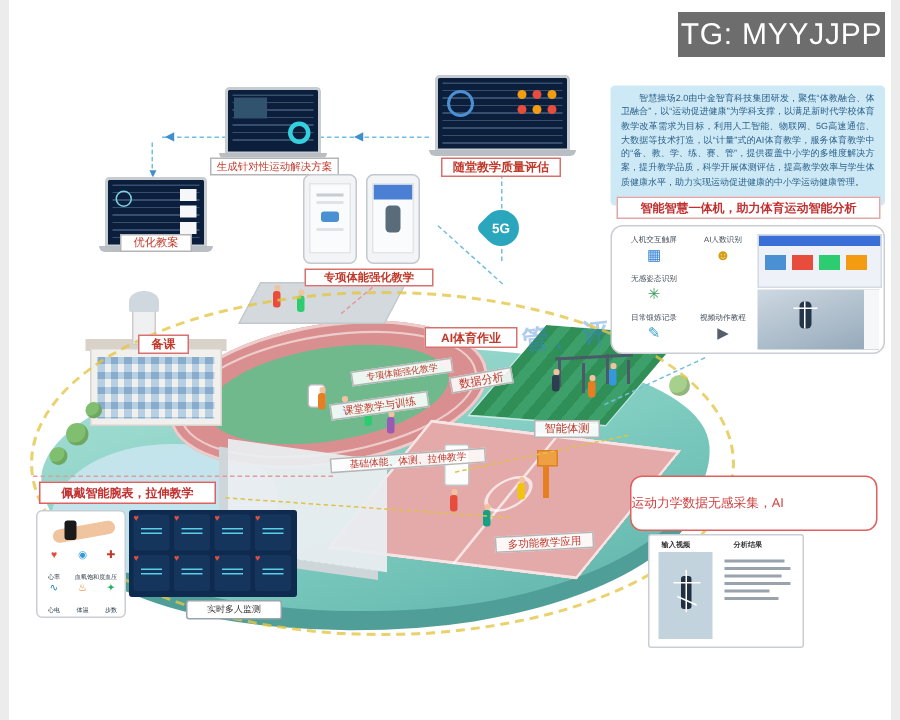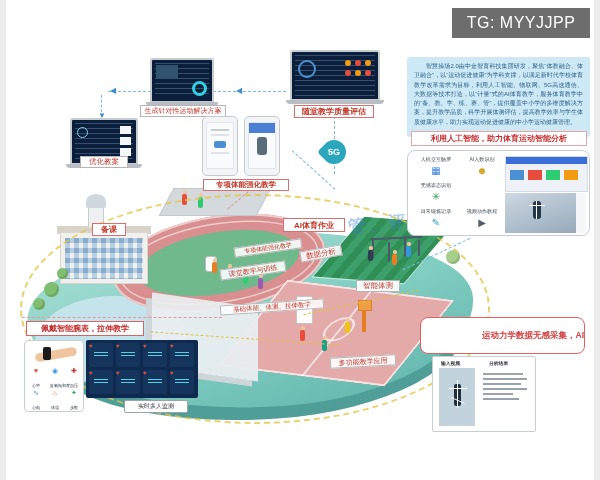--- a/index.html
+++ b/index.html
@@ -233,21 +233,21 @@
   <div class="tag tag-red" style="left:283px;top:218px;width:62px;height:14px;font-size:8px;font-weight:bold;">AI体育作业</div>
   <div class="tag" style="left:234px;top:243px;width:68px;height:10px;font-size:6px;transform:rotate(-8deg);background:rgba(255,255,255,.88);">专项体能强化教学</div>
   <div class="tag" style="left:220px;top:265px;width:66px;height:11px;font-size:7px;transform:rotate(-8deg);background:rgba(255,255,255,.88);">课堂教学与训练</div>
   <div class="tag" style="left:300px;top:248px;width:42px;height:11px;font-size:7.5px;transform:rotate(-10deg);background:rgba(255,255,255,.88);">数据分析</div>
   <div class="tag" style="left:356px;top:280px;width:44px;height:12px;font-size:7.5px;background:rgba(255,255,255,.9);">智能体测</div>
   <div class="tag" style="left:220px;top:302px;width:104px;height:10px;font-size:6.5px;transform:rotate(-4deg);background:rgba(255,255,255,.85);">基础体能、体测、拉伸教学</div>
   <div class="tag" style="left:330px;top:356px;width:66px;height:11px;font-size:7px;transform:rotate(-3deg);background:rgba(255,255,255,.9);">多功能教学应用</div>
 
   <div class="intro">智慧操场2.0由中金智育科技集团研发，聚焦“体教融合、体卫融合”，以“运动促进健康”为学科支撑，以满足新时代学校体育教学改革需求为目标，利用人工智能、物联网、5G高速通信、大数据等技术打造，以“计量”式的AI体育教学，服务体育教学中的“备、教、学、练、赛、管”，提供覆盖中小学的多维度解决方案，提升教学品质，科学开展体测评估，提高教学效率与学生体质健康水平，助力实现运动促进健康的中小学运动健康管理。</div>
 
-  <div class="ptitle" style="left:411px;top:131px;width:176px;height:15px;font-size:8px;">利用人工智能，助力体育运动智能分析</div>
+  <div class="ptitle" style="left:411px;top:131px;width:176px;height:15px;font-size:8px;">智能智慧一体机，助力体育运动智能分析</div>
 
   <div class="panel" style="left:407px;top:150px;width:183px;height:86px;">
 
     <div class="feat" style="left:5px;top:5px;">
       <div class="flabel">人机交互触屏</div>
       <span class="fico" style="color:#2e7dd1;">▦</span>
     </div>
     <div class="feat" style="left:51px;top:5px;">
       <div class="flabel">AI人数识别</div>
       <span class="fico" style="color:#d4a017;">☻</span>
@@ -274,21 +274,21 @@
     </div>
     <div style="position:absolute;left:97px;top:42px;width:81px;height:40px;background:linear-gradient(160deg,#cdd8e2,#93a7b8);overflow:hidden;">
       <div style="position:absolute;left:28px;top:8px;width:8px;height:18px;background:#24364a;border-radius:3px;"></div>
       <div class="skel" style="left:24px;top:12px;width:16px;height:1px;"></div>
       <div class="skel" style="left:31px;top:8px;width:1px;height:18px;"></div>
       <div style="position:absolute;right:0;top:0;bottom:0;width:10px;background:#f5f7f9;"></div>
     </div>
   </div>
 
   <div style="position:absolute;left:420px;top:317px;width:163px;height:35px;background:#fff;border:1.5px solid #e06060;border-radius:8px;
-              display:flex;flex-direction:column;align-items:flex-end;justify-content:center;color:#d04040;font-weight:bold;font-size:8.5px;line-height:1.5;">
+              display:flex;flex-direction:column;align-items:flex-start;justify-content:center;color:#d04040;font-weight:normal;font-size:8.5px;line-height:1.5;">
     <span>运动力学数据无感采集，AI</span>
   </div>
 
   <div class="panel" style="left:432px;top:356px;width:104px;height:76px;border-radius:2px;">
     <div style="position:absolute;left:8px;top:3px;font-size:6px;transform:scale(.8);transform-origin:left top;color:#333;font-weight:bold;">输入视频</div>
     <div style="position:absolute;left:56px;top:3px;font-size:6px;transform:scale(.8);transform-origin:left top;color:#333;font-weight:bold;">分析结果</div>
     <div style="position:absolute;left:6px;top:11px;width:36px;height:58px;background:#c3d3de;overflow:hidden;">
       <div style="position:absolute;left:15px;top:16px;width:7px;height:22px;background:#203040;border-radius:2px;"></div>
       <div class="skel" style="left:10px;top:20px;width:18px;height:1px;"></div>
       <div class="skel" style="left:18px;top:12px;width:1px;height:28px;"></div>
@@ -376,15 +376,15 @@
       </div>
     <div class="tile" style="left:84px;top:30px;width:24px;height:24px;">
         <span class="hr">♥</span>
         <span class="bar"></span>
         <span class="bar"></span>
       </div>
   </div>
   <div style="position:absolute;left:124px;top:400px;width:62px;height:11px;background:#fff;border:1px solid #9aa3ab;border-radius:2px;
               display:flex;align-items:center;justify-content:center;font-size:6px;color:#333;">实时多人监测</div>
 
-  <div class="badge" style="left:452px;top:8px;width:138px;height:30px;font-size:16px;">TG: MYYJJPP</div>
+  <div class="badge" style="left:452px;top:8px;width:138px;height:30px;font-size:20px;">TG: MYYJJPP</div>
 
 </div>
 
 </body></html>

